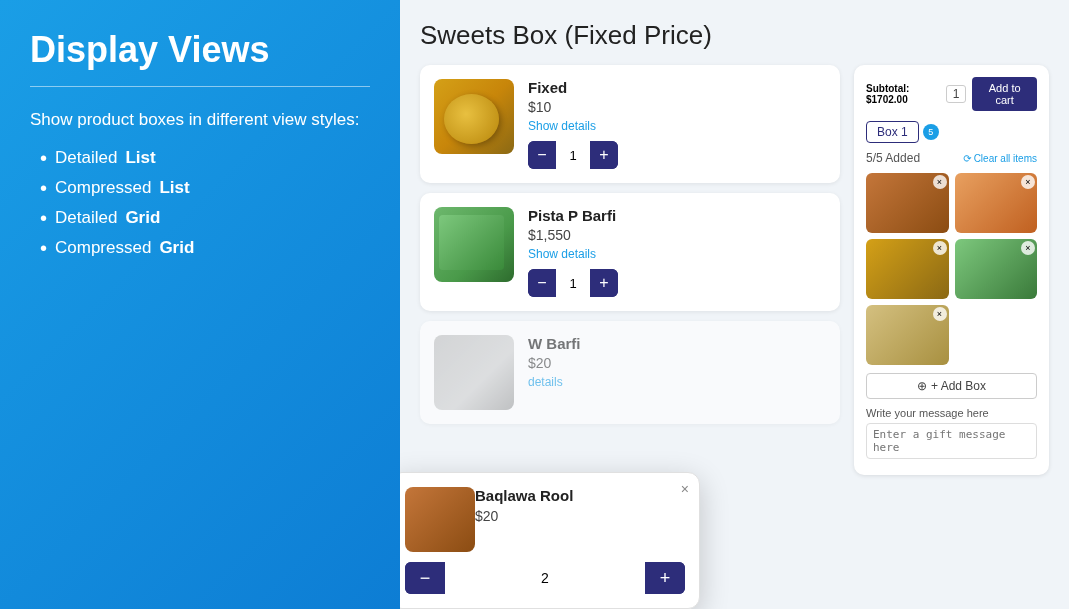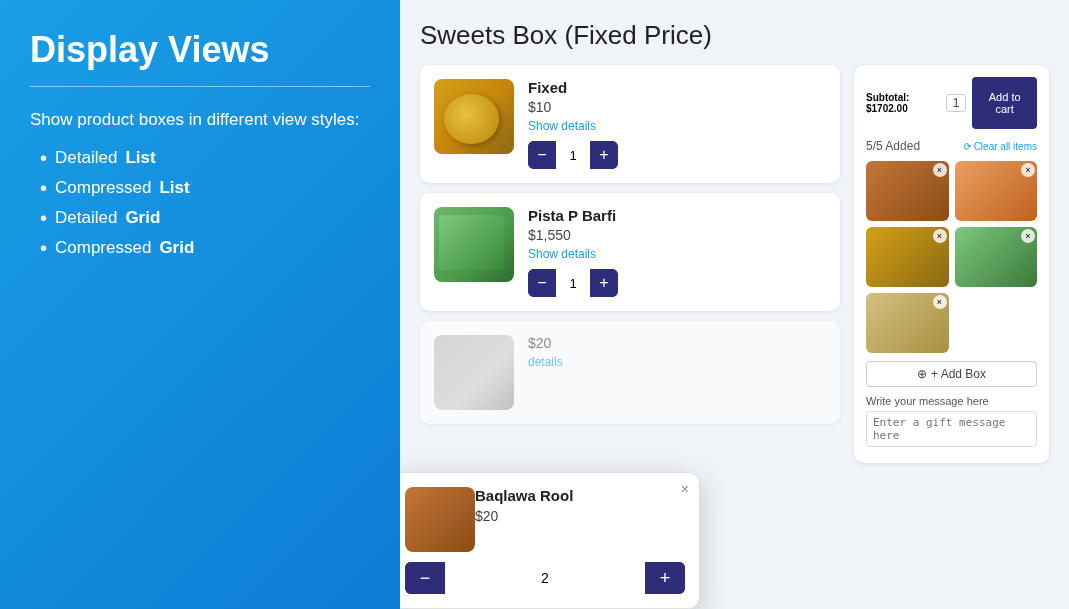--- a/index.html
+++ b/index.html
@@ -233,21 +233,21 @@
       padding: 1px 6px;
       font-size: 12px;
       color: #444;
     }
 
     .add-to-cart-btn {
       background: #2d2d7a;
       color: white;
       border: none;
       border-radius: 4px;
-      padding: 14px 10px;
+      padding: 5px 10px;
       font-size: 11px;
       cursor: pointer;
     }
 
     .box-selector {
       display: flex;
       align-items: center;
       gap: 4px;
       margin-bottom: 8px;
     }
@@ -488,34 +488,39 @@
             <button class="qty-btn">−</button>
             <input class="qty-input" type="text" value="1" style="">
             <button class="qty-btn">+</button>
           </div>
         </div>
       </div>
 
       <div class="product-card" style="opacity:0.6">
         <div class="product-img product-img-barfi2"></div>
         <div class="product-info">
+          <div class="product-name">W Barfi</div>
           <div class="product-price">$20</div>
           <a class="show-details">details</a>
         </div>
       </div>
 
     </div>
 
     <div class="cart-sidebar">
       <div class="subtotal-row">
         <span class="subtotal-text">Subtotal: $1702.00</span>
         <span class="qty-badge">1</span>
         <button class="add-to-cart-btn">Add to cart</button>
       </div>
 
+      <div class="box-selector">
+        <button class="box-btn">Box 1</button>
+        <span class="box-count">5</span>
+      </div>
 
       <div class="added-row">
         <span class="added-text">5/5 Added</span>
         <span class="clear-items">
           <span>⟳</span>
           <span>Clear all items</span>
         </span>
       </div>
 
       <div class="thumb-grid">

